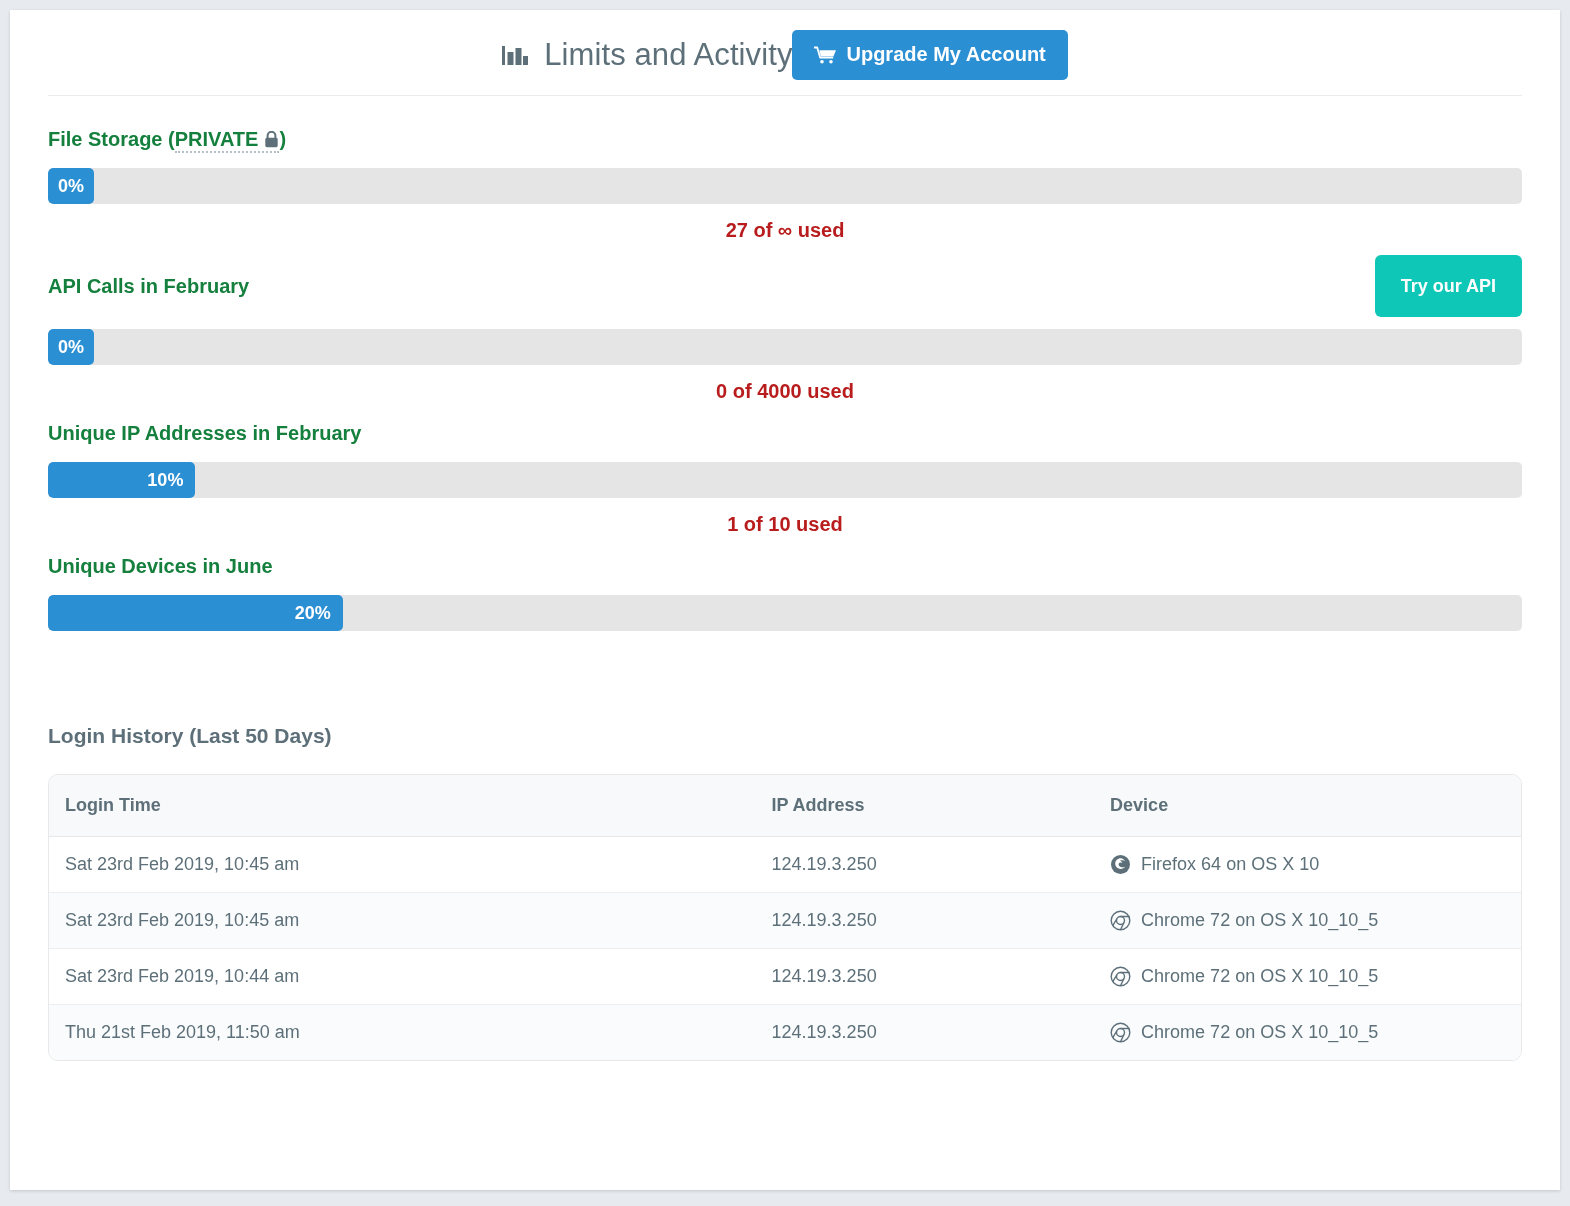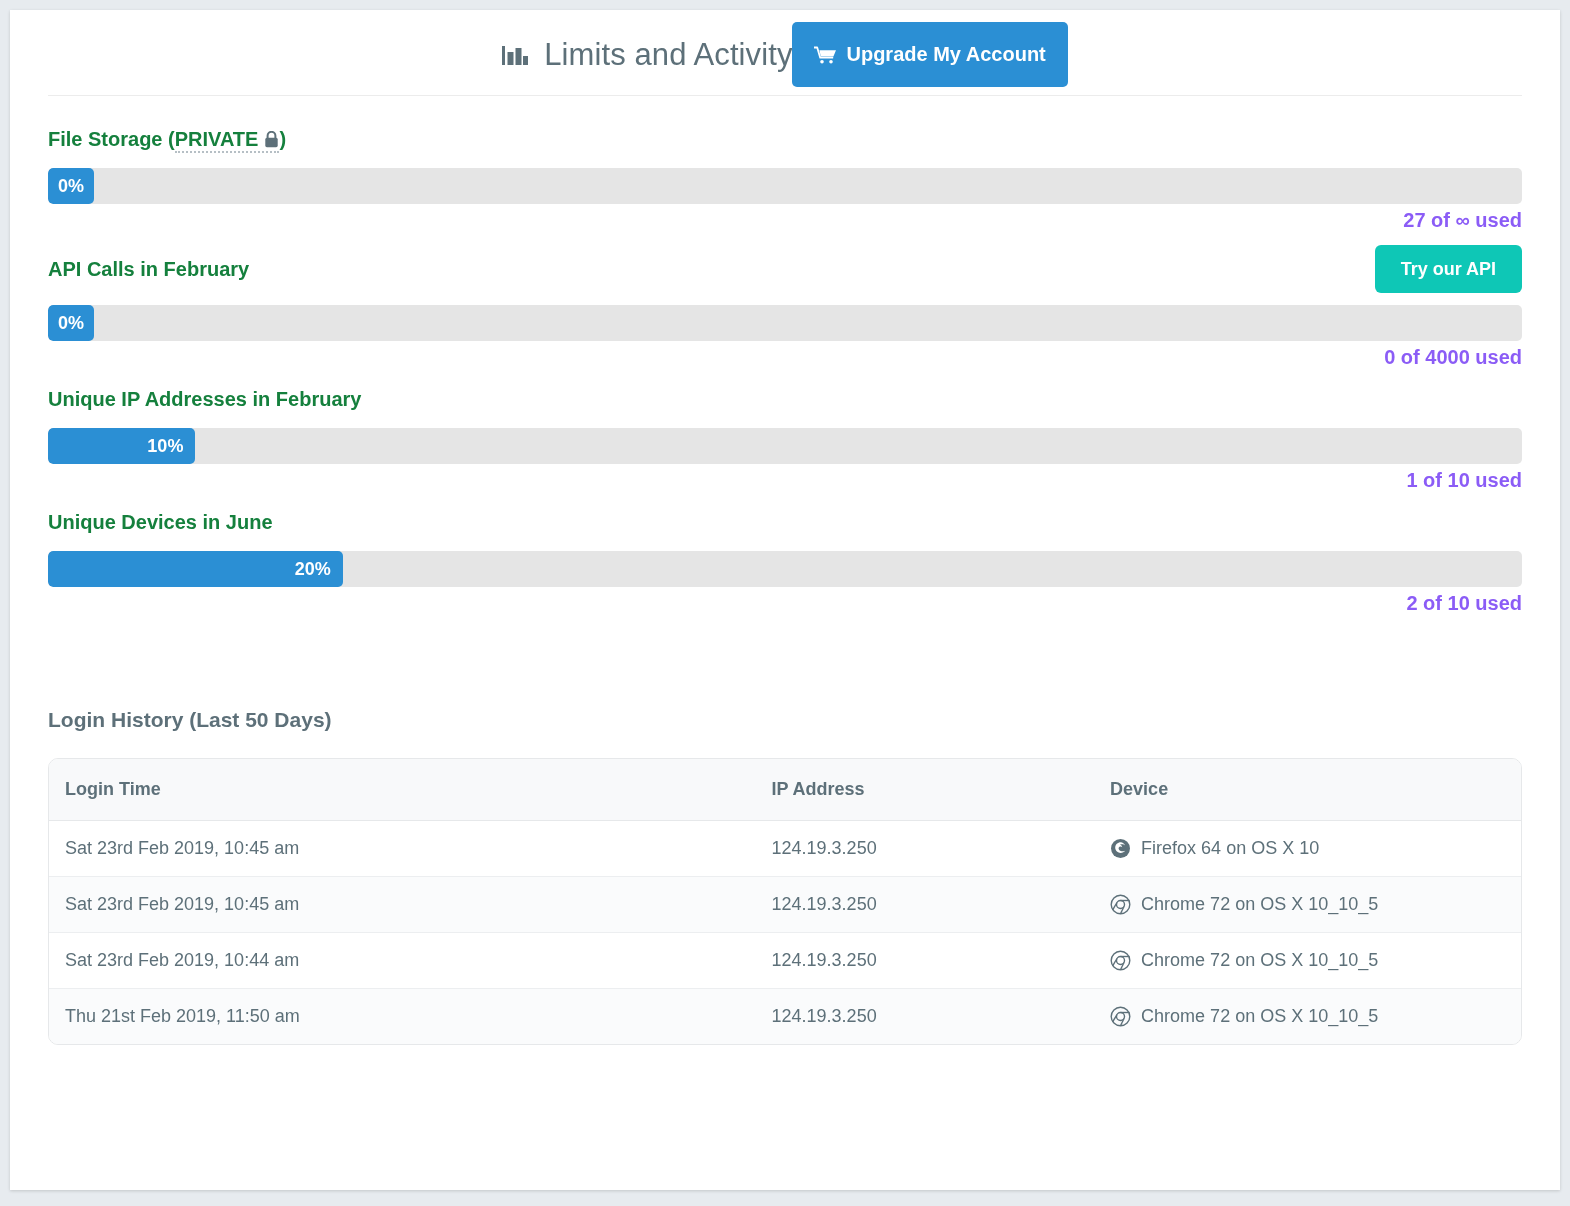--- a/index.html
+++ b/index.html
@@ -45,28 +45,28 @@
     cursor: pointer;
     display: inline-flex;
     align-items: center;
     justify-content: center;
     white-space: nowrap;
     font-family: "Liberation Sans", sans-serif;
   }
   .btn-upgrade {
     background: #2b8fd4;
     font-size: 20px;
-    height: 65px;
+    height: 50px;
     padding: 0 22px;
   }
   .cart-icon { width: 22px; height: 18px; margin-right: 10px; display: block; }
   .btn-api {
     background: #0ec7b6;
     font-size: 18px;
-    height: 48px;
+    height: 62px;
     padding: 0 26px;
     border-radius: 6px;
   }
 
   
   .meters { padding-top: 26px; }
   .meter { position: relative; }
   .meter-head {
     display: flex;
     align-items: center;
@@ -102,25 +102,25 @@
     align-items: center;
     justify-content: flex-end;
     padding-right: 12px;
   }
   .bar-fill.zero {
     width: 46px !important;
     justify-content: center;
     padding-right: 0;
   }
   .meter-used {
-    text-align: right;
+    text-align: center;
     font-size: 20px;
     font-weight: bold;
-    color: #8b5cf6;
-    margin-top: 5px;
+    color: #b91c1c;
+    margin-top: 15px;
   }
   .meter + .meter { margin-top: 13px; }
 
   
   .history { margin-top: 93px; }
   .section-title {
     font-size: 21px;
     font-weight: bold;
     color: #5d7079;
     margin-bottom: 26px;
@@ -235,21 +235,20 @@
 
       <div class="meter">
         <div class="meter-head">
           <div class="meter-label">Unique Devices in June</div>
         </div>
         <div class="bar-track">
           <div class="bar-fill" style="width:20%">
             <span>20%</span>
           </div>
         </div>
-        <div class="meter-used">2 of 10 used</div>
       </div>
     </div>
 
     <div class="history">
       <div class="section-title">Login History (Last 50 Days)</div>
       <table class="history-table">
         <thead>
           <tr>
             <th class="col-time">Login Time</th>
             <th class="col-ip">IP Address</th>

